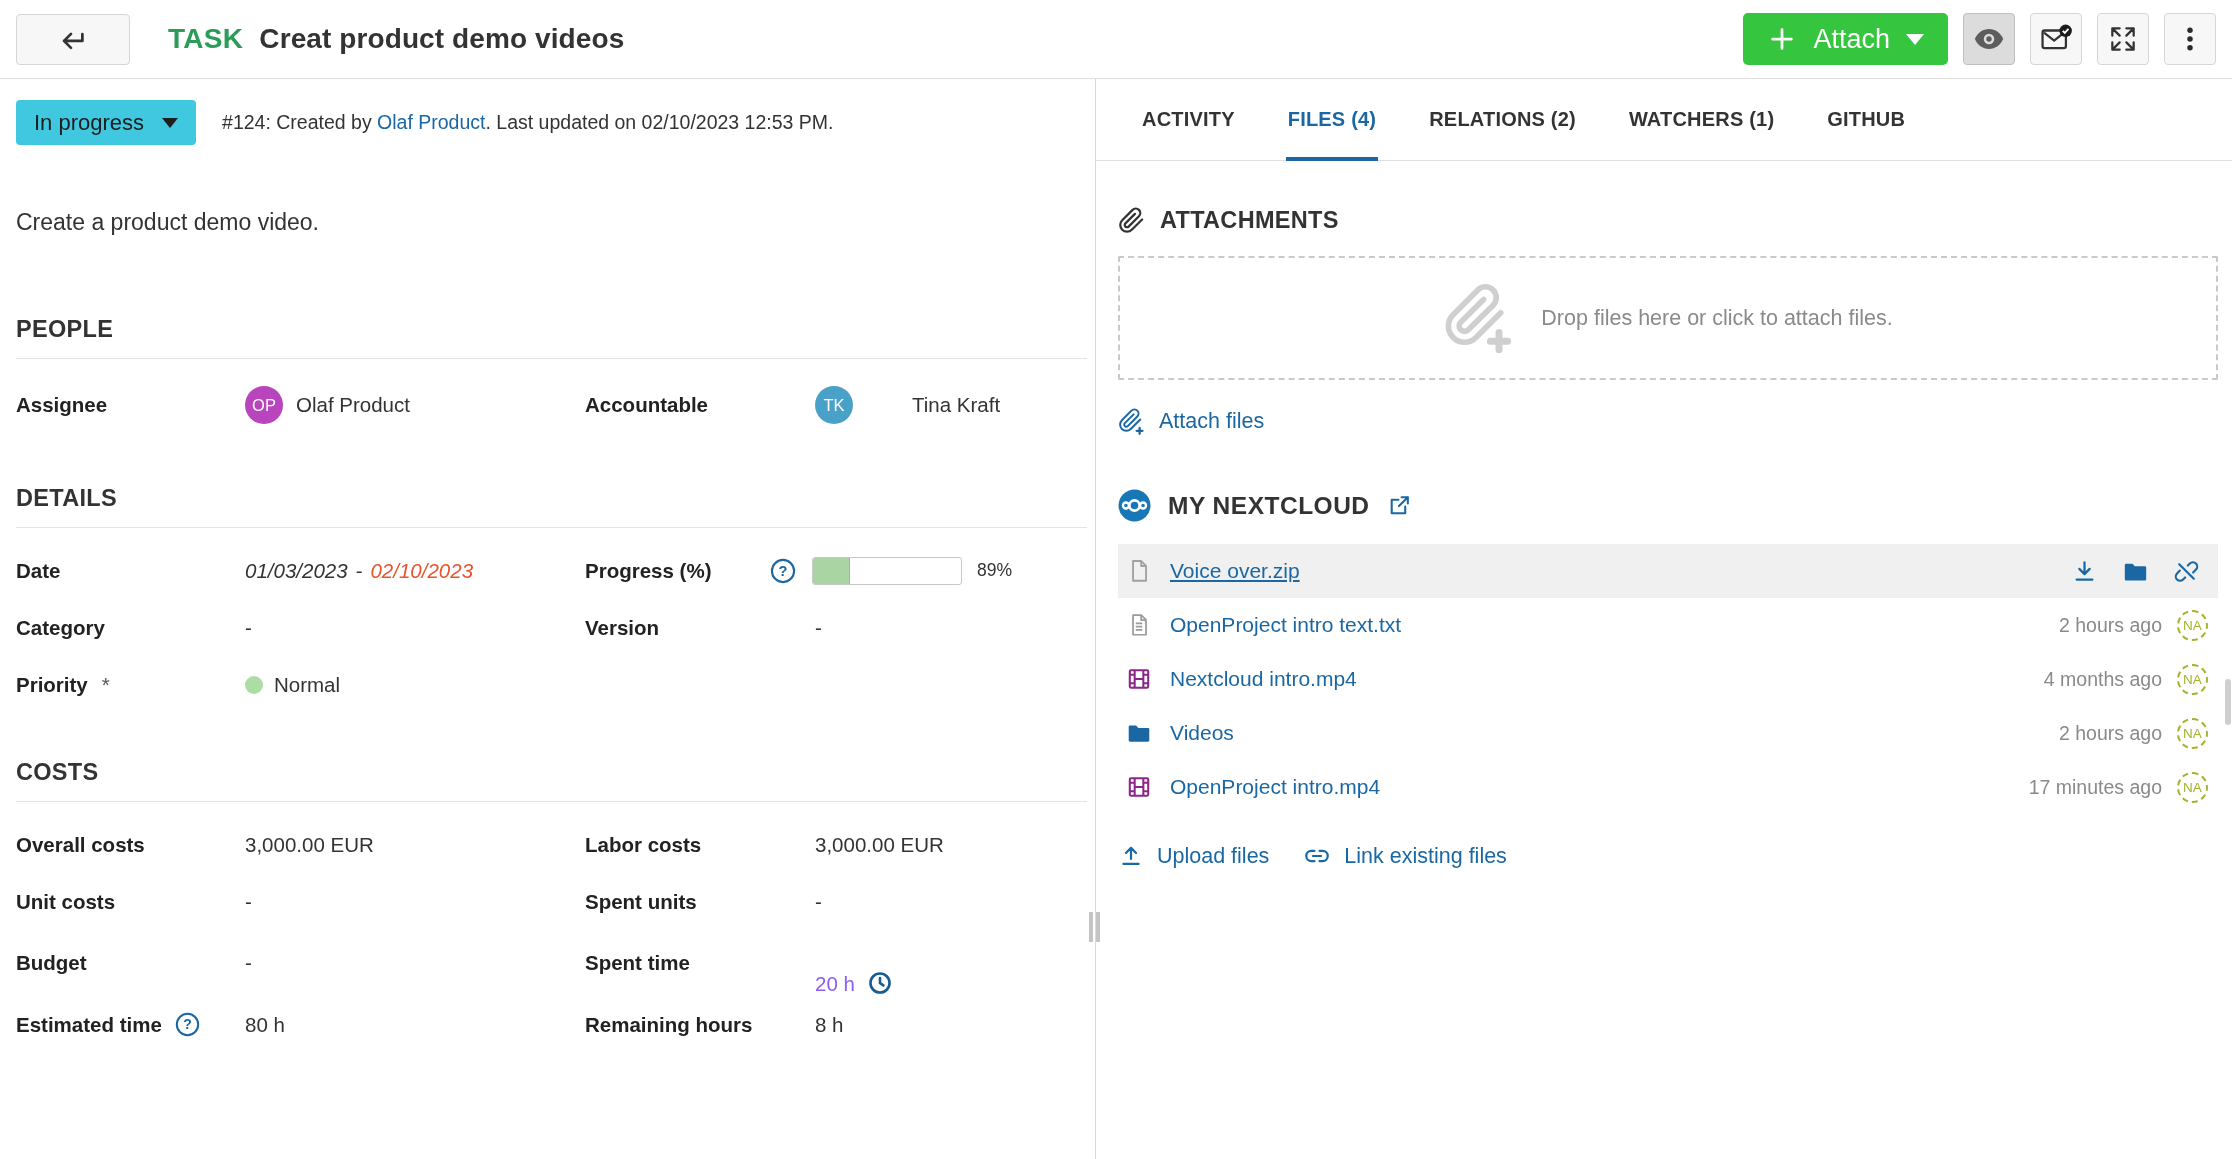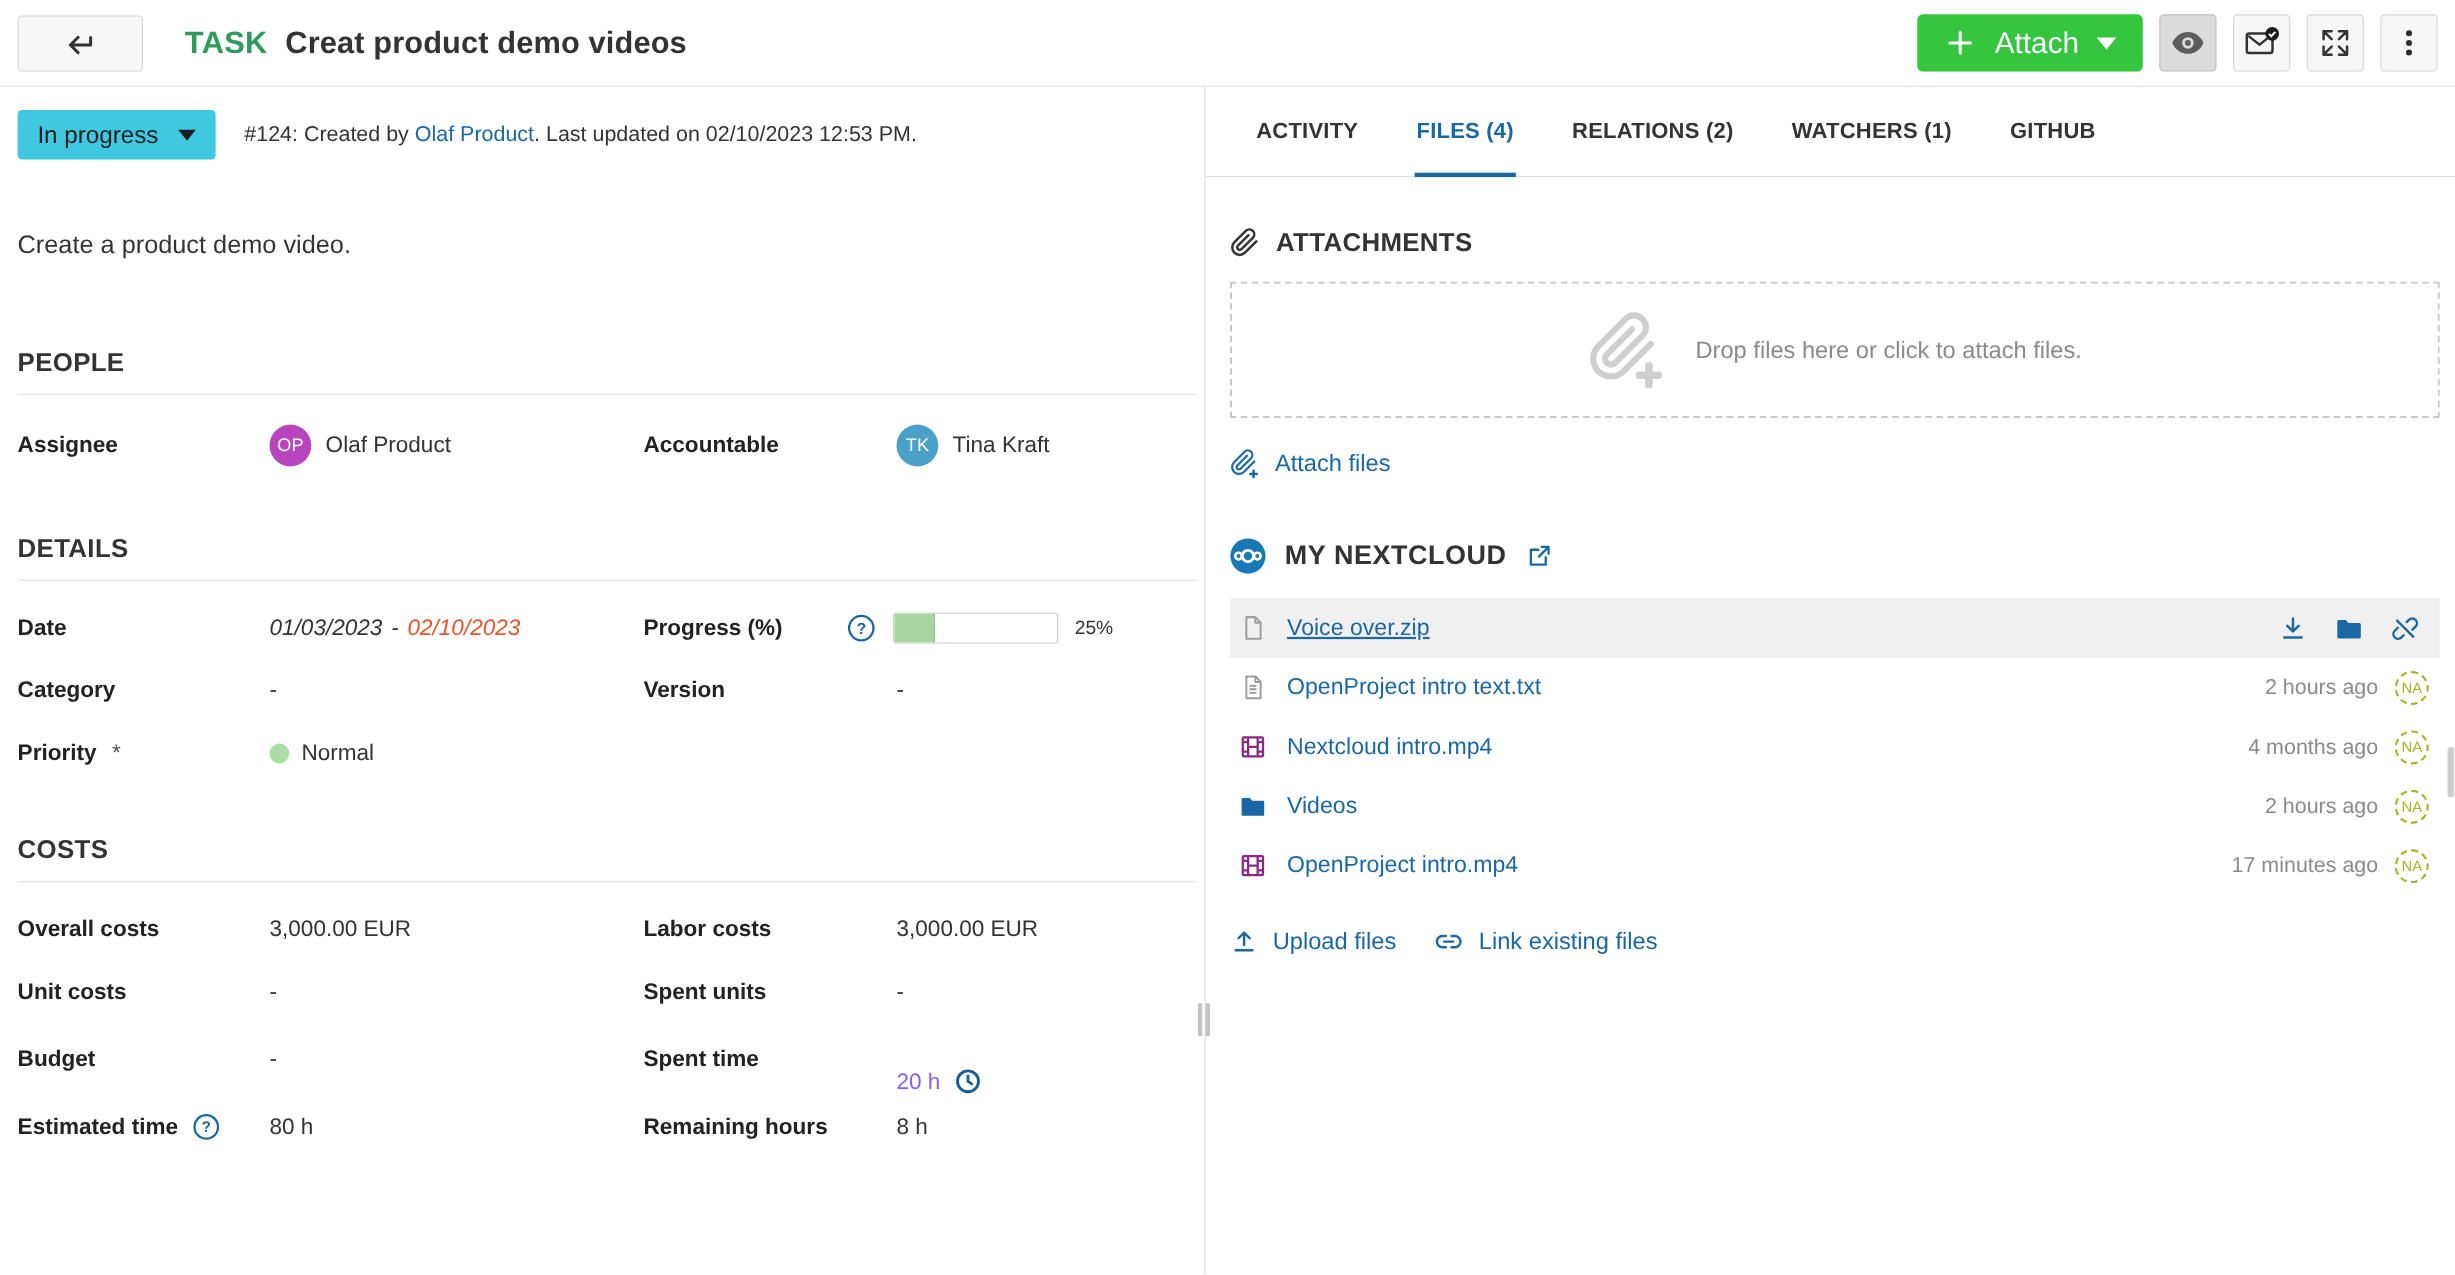--- a/index.html
+++ b/index.html
@@ -60,21 +60,21 @@
   .st-people { margin-top:80px; }
   .st-details { margin-top:48px; }
   .st-costs { margin-top:46px; }
 
   .attr-grid { margin-top:14px; }
   .attr-row { display:flex; align-items:center; min-height:57px; }
   .attr-row.tall { min-height:64px; }
   .a-label { width:229px; font-size:20.5px; font-weight:700; color:#222; flex:none; display:flex; align-items:center; gap:12px; }
   .a-value { width:340px; font-size:20.5px; color:#333; flex:none; display:flex; align-items:center; }
   .a-label2 { width:230px; font-size:20.5px; font-weight:700; color:#222; flex:none; display:flex; align-items:center; gap:12px;text-align:right; }
-  .a-value2 { flex:1; font-size:20.5px; color:#333; display:flex; align-items:center; }
+  .a-value2 { flex:1; font-size:20.5px; color:#333; display:flex; align-items:center;gap:46px; }
 
   .avatar {
     width:38px; height:38px; border-radius:50%; color:#fff; font-size:16.5px; font-weight:400;
     display:flex; align-items:center; justify-content:center; margin-right:13px; flex:none; cursor:pointer;
   }
   .avatar.purple { background:#b844be; }
   .avatar.blue { background:#4aa1c8; }
 
   .date-val { font-style:italic; cursor:pointer; }
   .date-val .due { color:#e8542d; }
@@ -254,21 +254,21 @@
           <div class="progress-wrap">
             <span>
               <svg width="28" height="28" viewBox="0 0 24 24" fill="none">
                 <circle cx="12" cy="12" r="9.5" stroke="#1a67a3" stroke-width="1.8"></circle>
                 <text x="12" y="16.4" font-size="12.5" font-weight="bold" fill="#1a67a3" text-anchor="middle" font-family="Liberation Sans, sans-serif">?</text>
               </svg>
             </span>
             <div class="progress-track">
               <div class="progress-fill" style="width: 25%;"></div>
             </div>
-            <span class="progress-pct">25%</span>
+            <span class="progress-pct">89%</span>
           </div>
         </div>
       </div>
       <div class="attr-row">
         <div class="a-label">Category</div>
         <div class="a-value">-</div>
         <div class="a-label2">Version</div>
         <div class="a-value2">-</div>
       </div>
       <div class="attr-row">

